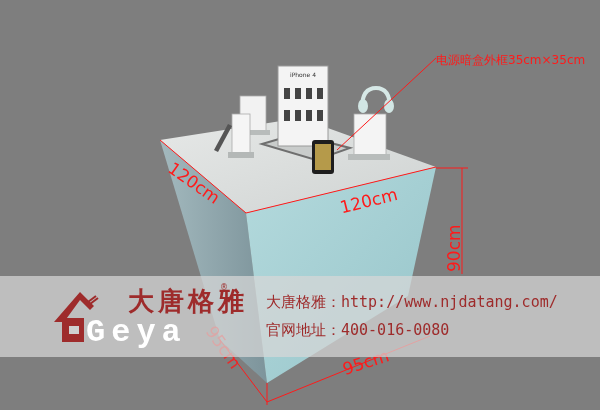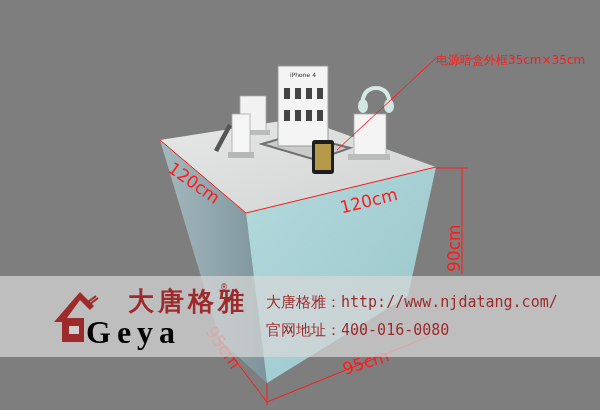--- a/index.html
+++ b/index.html
@@ -125,21 +125,21 @@
 
 <div class="banner"></div>
 
 <svg style="position:absolute; left:50px; top:284px;" width="90" height="62" viewBox="0 0 90 62">
   <polygon points="4,38 30,8 44,22 40,26 30,16 14,38" fill="#9e2b2b"></polygon>
   <line x1="38" y1="18" x2="46" y2="12" stroke="#9e2b2b" stroke-width="2"></line>
   <line x1="40" y1="20" x2="48" y2="14" stroke="#9e2b2b" stroke-width="2"></line>
   <rect x="12" y="34" width="22" height="24" fill="#9e2b2b"></rect>
   <rect x="19" y="42" width="10" height="8" fill="#cfcfcf"></rect>
 </svg>
-<div style="position:absolute; left:86px; top:314px; font-family:Liberation Serif, serif; font-weight:bold; font-size:32px; color:#000000; letter-spacing:6px;">Geya</div>
+<div style="position:absolute; left:86px; top:314px; font-family:Liberation Mono, monospace; font-weight:bold; font-size:32px; color:#ffffff; letter-spacing:6px;">Geya</div>
 <div class="logo-cn">大唐格雅</div>
 <div class="reg">®</div>
 
 <div class="contact url">
   <span>大唐格雅：</span><span>http://www.njdatang.com/</span>
 </div>
 <div class="contact phone">
   <span>官网地址：</span><span>400-016-0080</span>
 </div>
 

